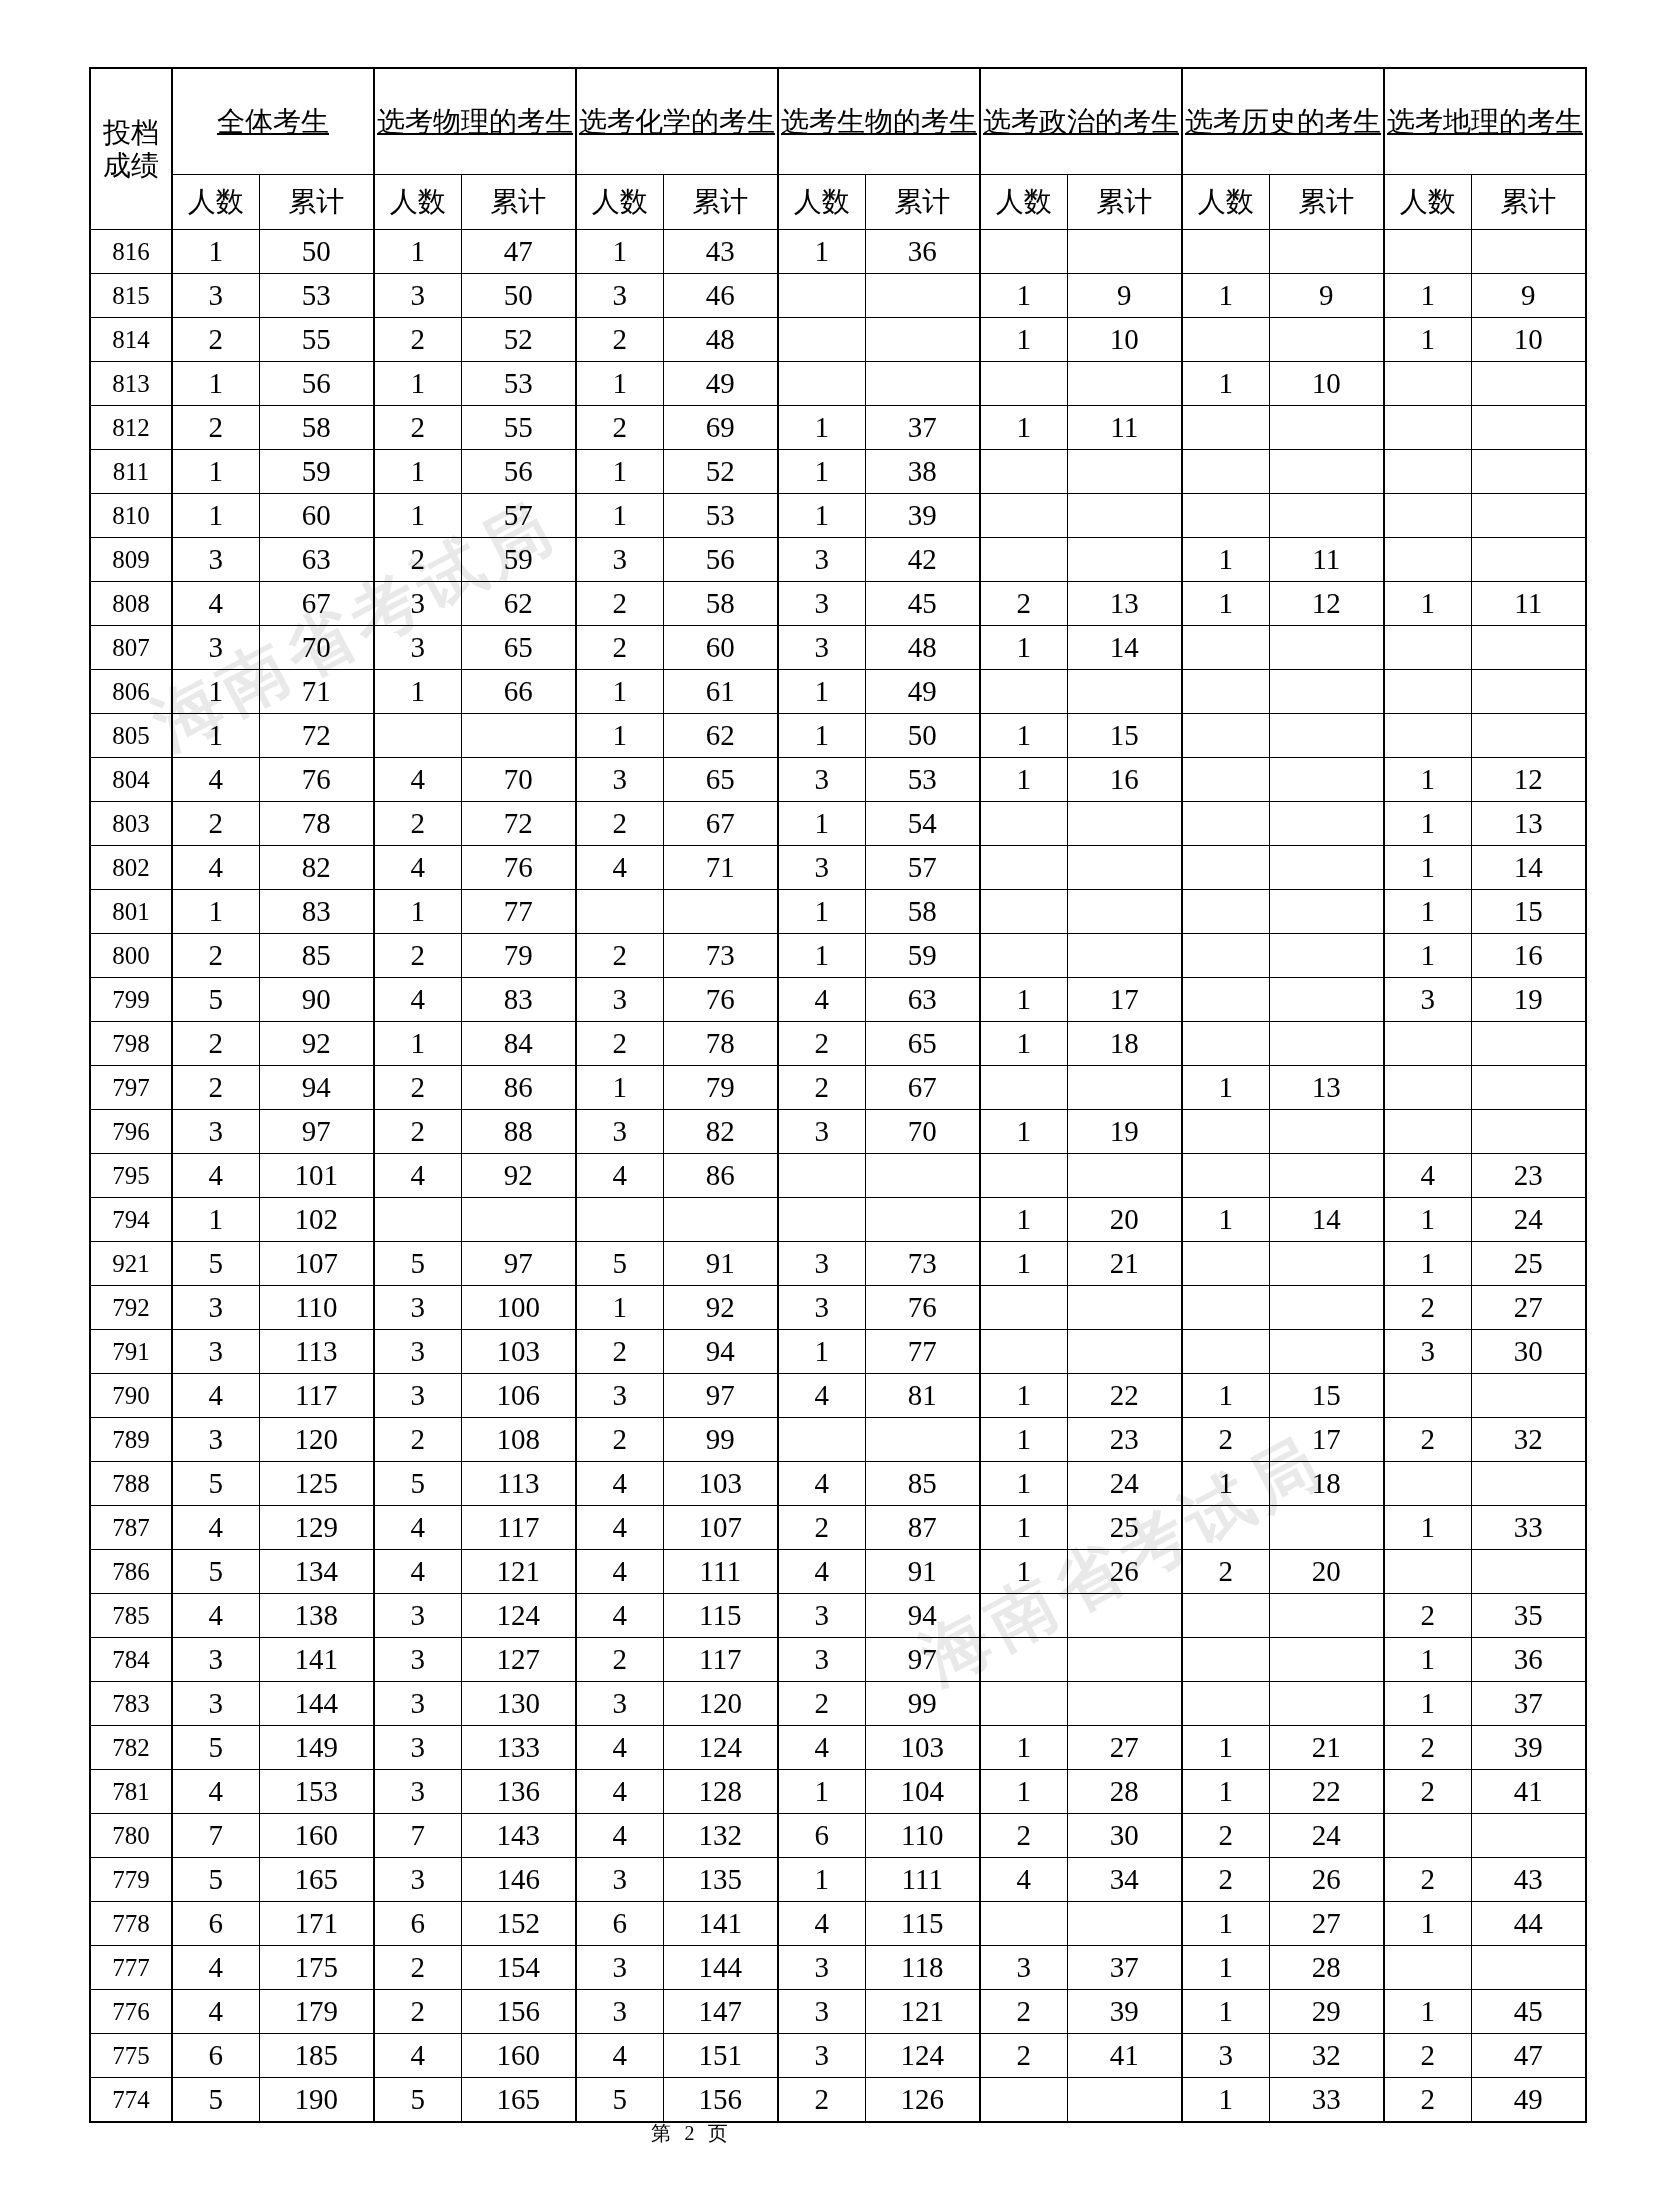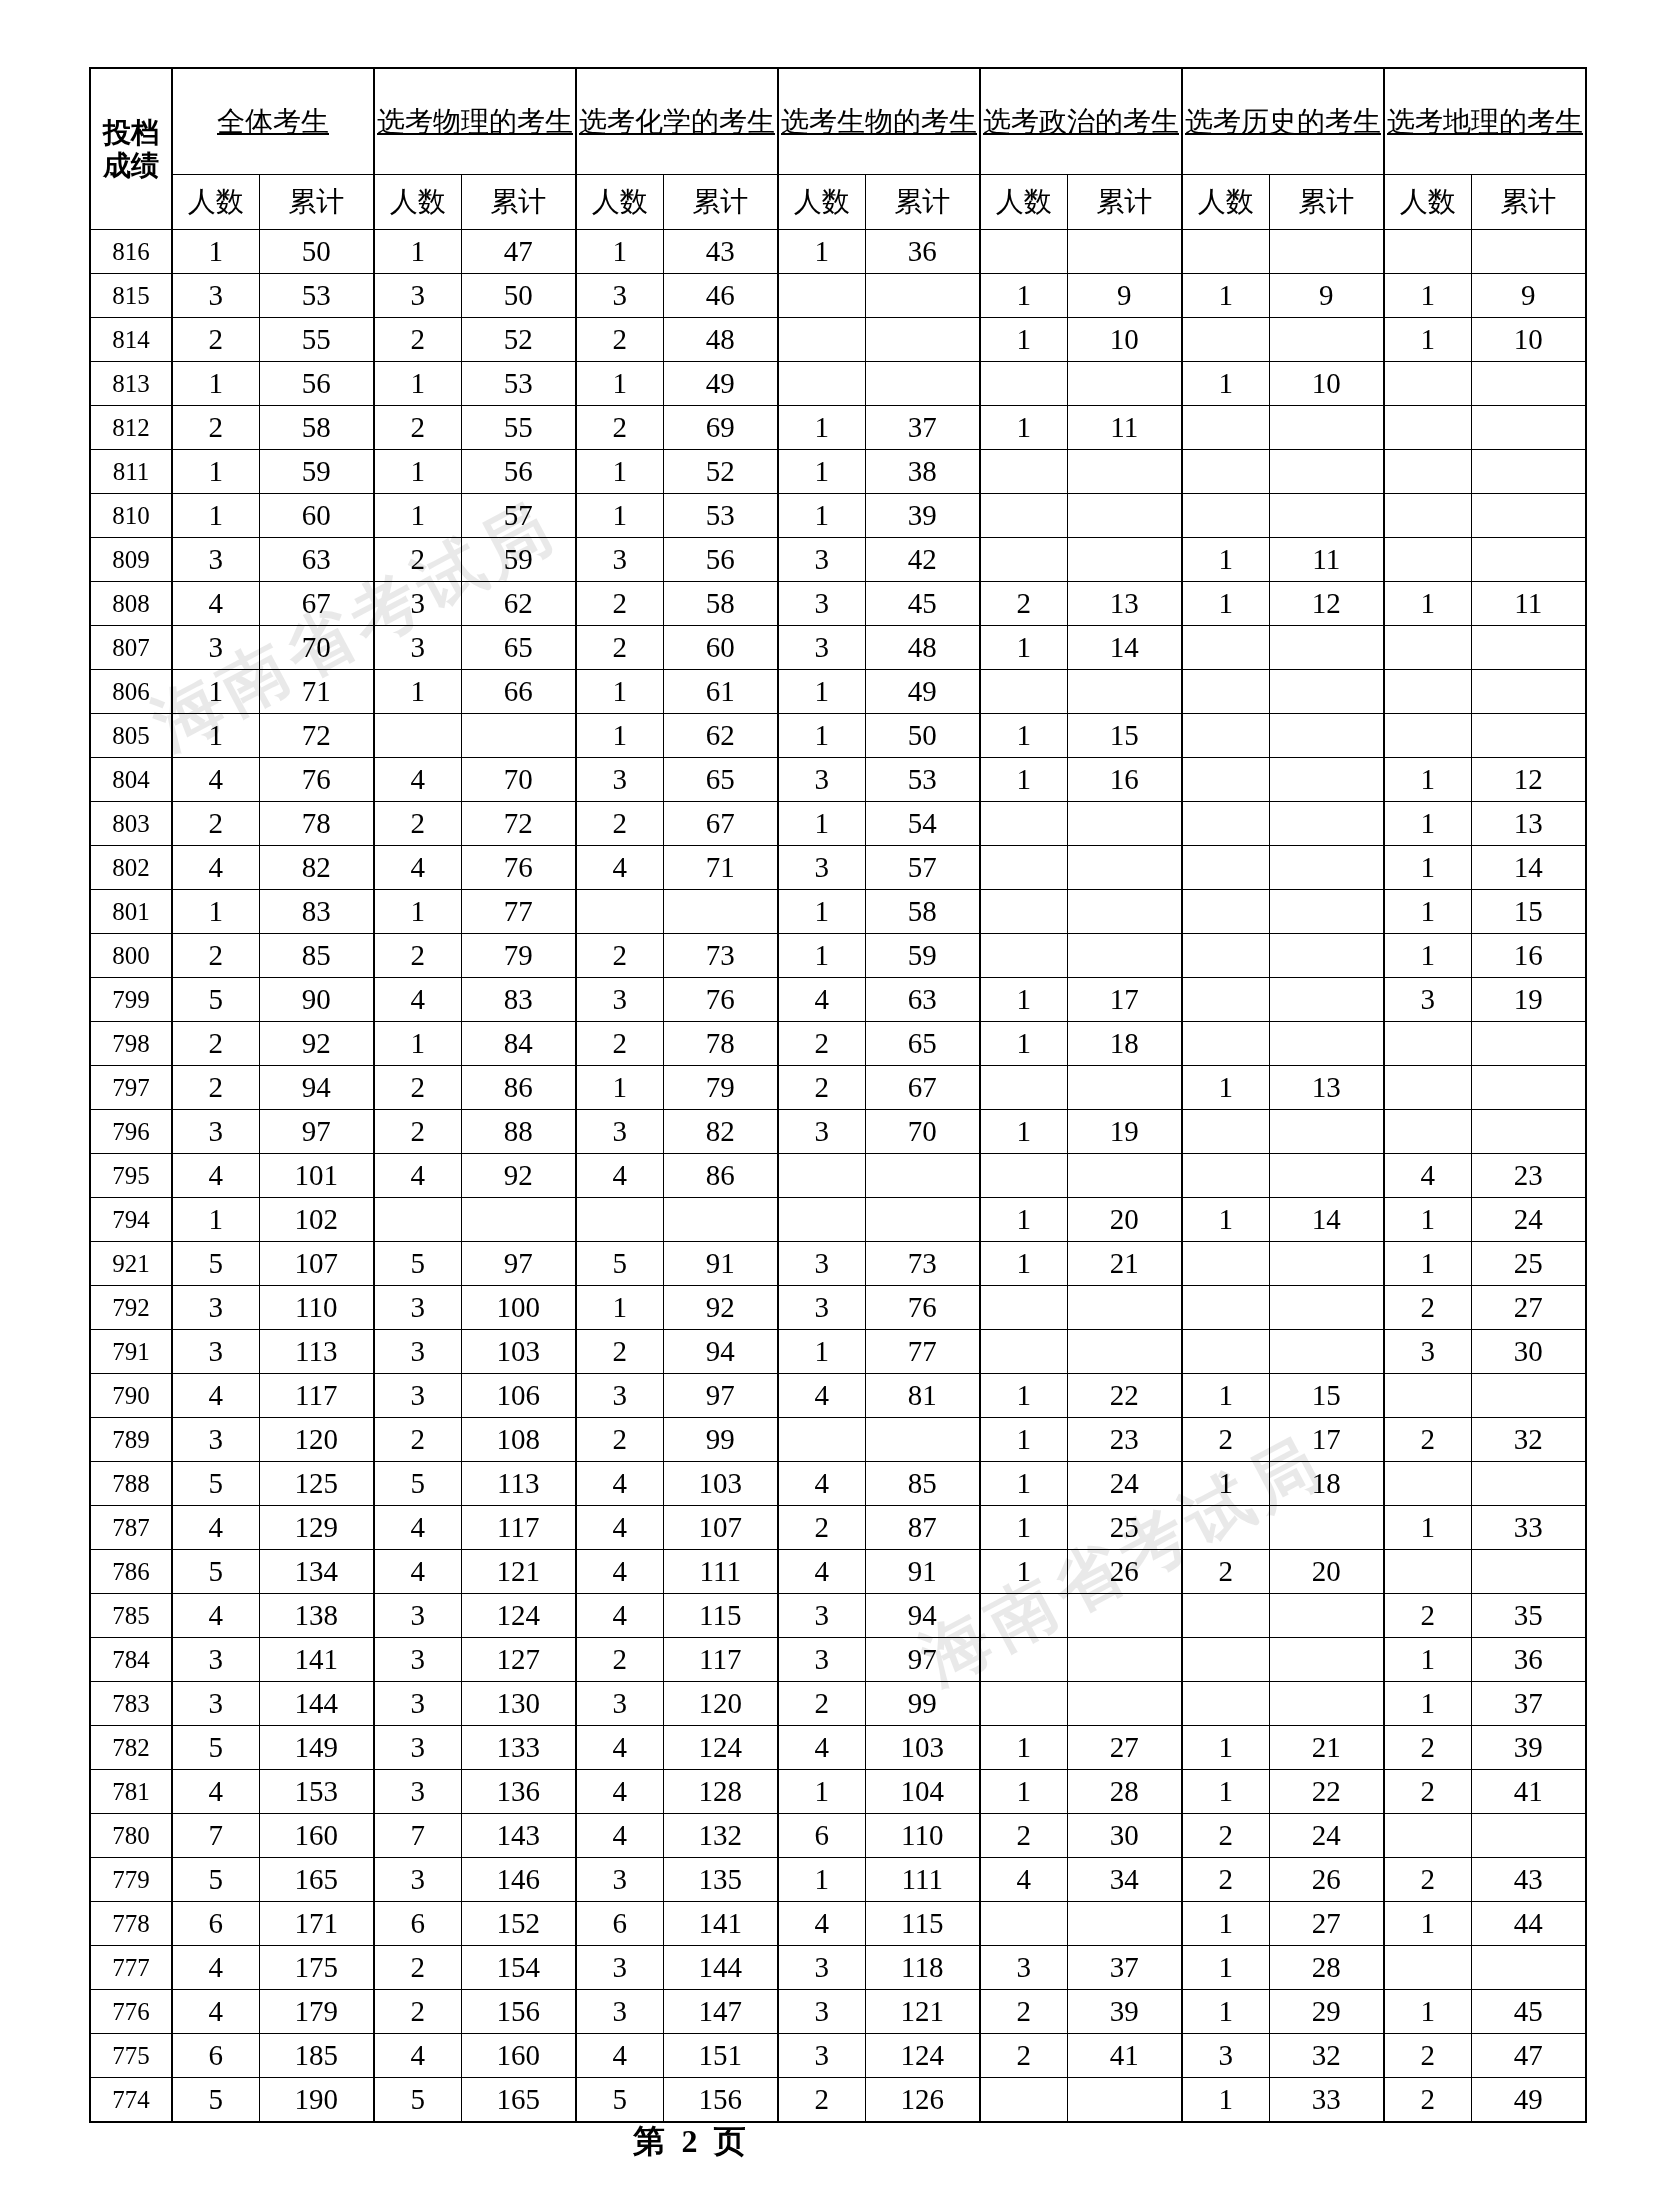--- a/index.html
+++ b/index.html
@@ -76,21 +76,21 @@
   th.hgroup {
     font-size: 28px;
     font-weight: normal;
     line-height: 1.18;
     height: 105px;
     border-bottom-width: 2.1px;
     text-decoration: underline;
   }
   th.hcorner {
     font-size: 28px;
-    font-weight: bold;
+    font-weight: normal;
     line-height: 1.18;
     width: 82px;
   }
   th.hsub {
     font-size: 28px;
     font-weight: normal;
     height: 54px;
     border-bottom-width: 2.8px;
     font-family: Liberation Mono, monospace;
   }
@@ -105,24 +105,23 @@
   }
   
   .gsep { border-left-width: 2.8px !important; }
 
   .footer {
     position: absolute;
     left: 0;
     top: 2120px;
     width: 1383px;
     text-align: center;
-    font-size: 32px;
+    font-size: 20px;
     letter-spacing: 4.2px;
     z-index: 10;
-    font-weight: bold;
   }
 </style>
 </head>
 <body>
 
 <div id="page">
 
   <div class="wm wm-1">海南省考试局</div>
   <div class="wm wm-2">海南省考试局</div>
 

